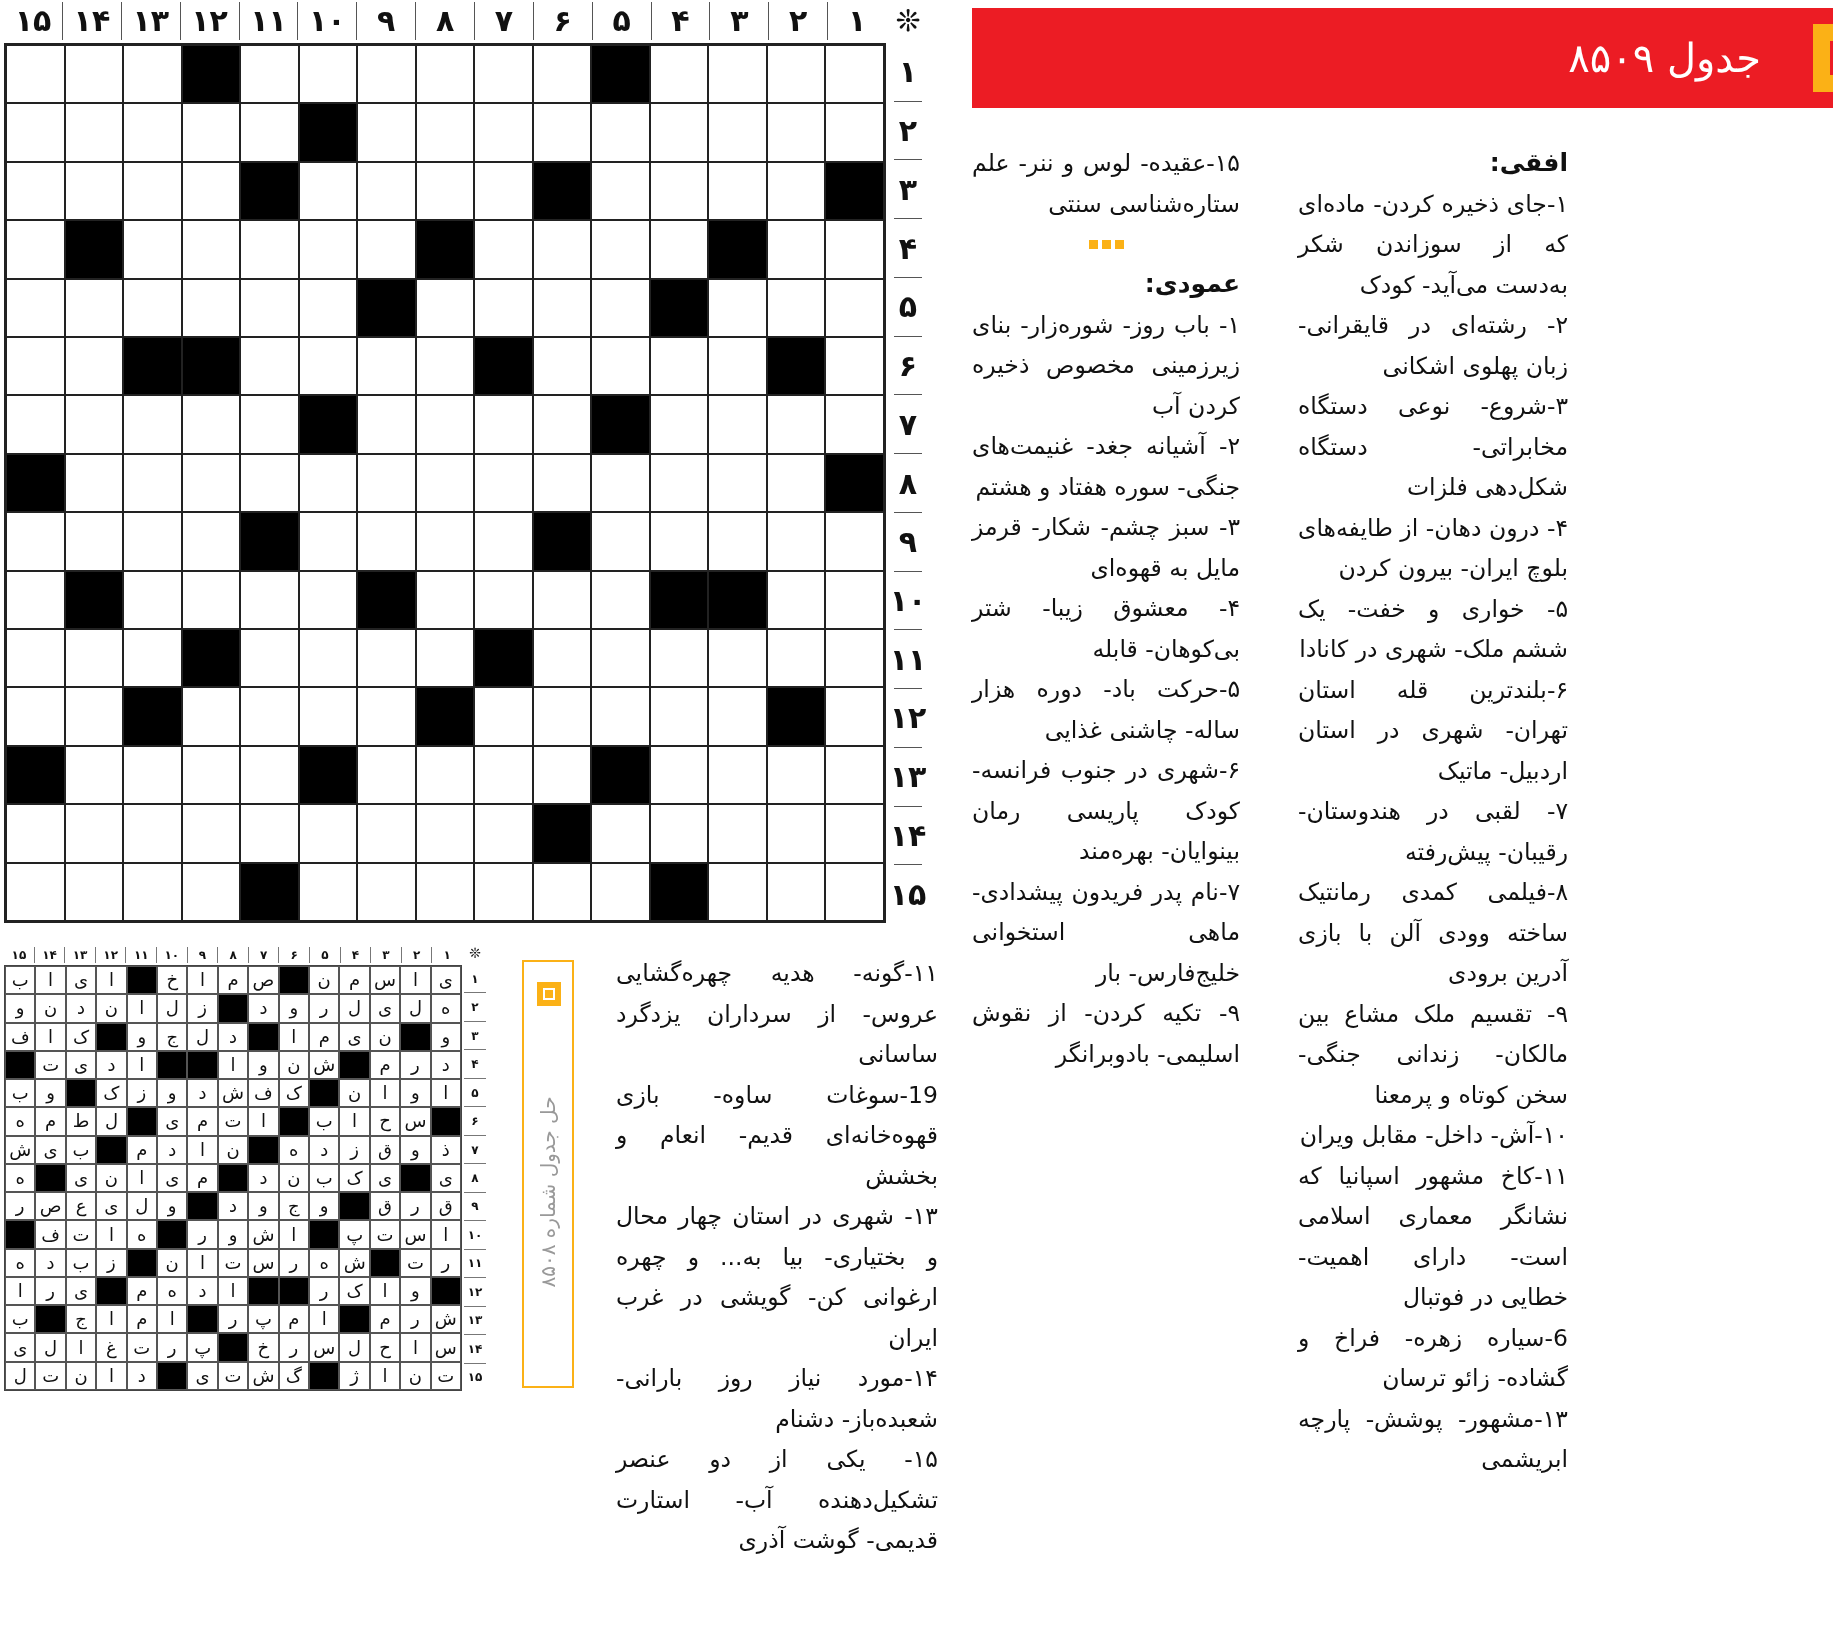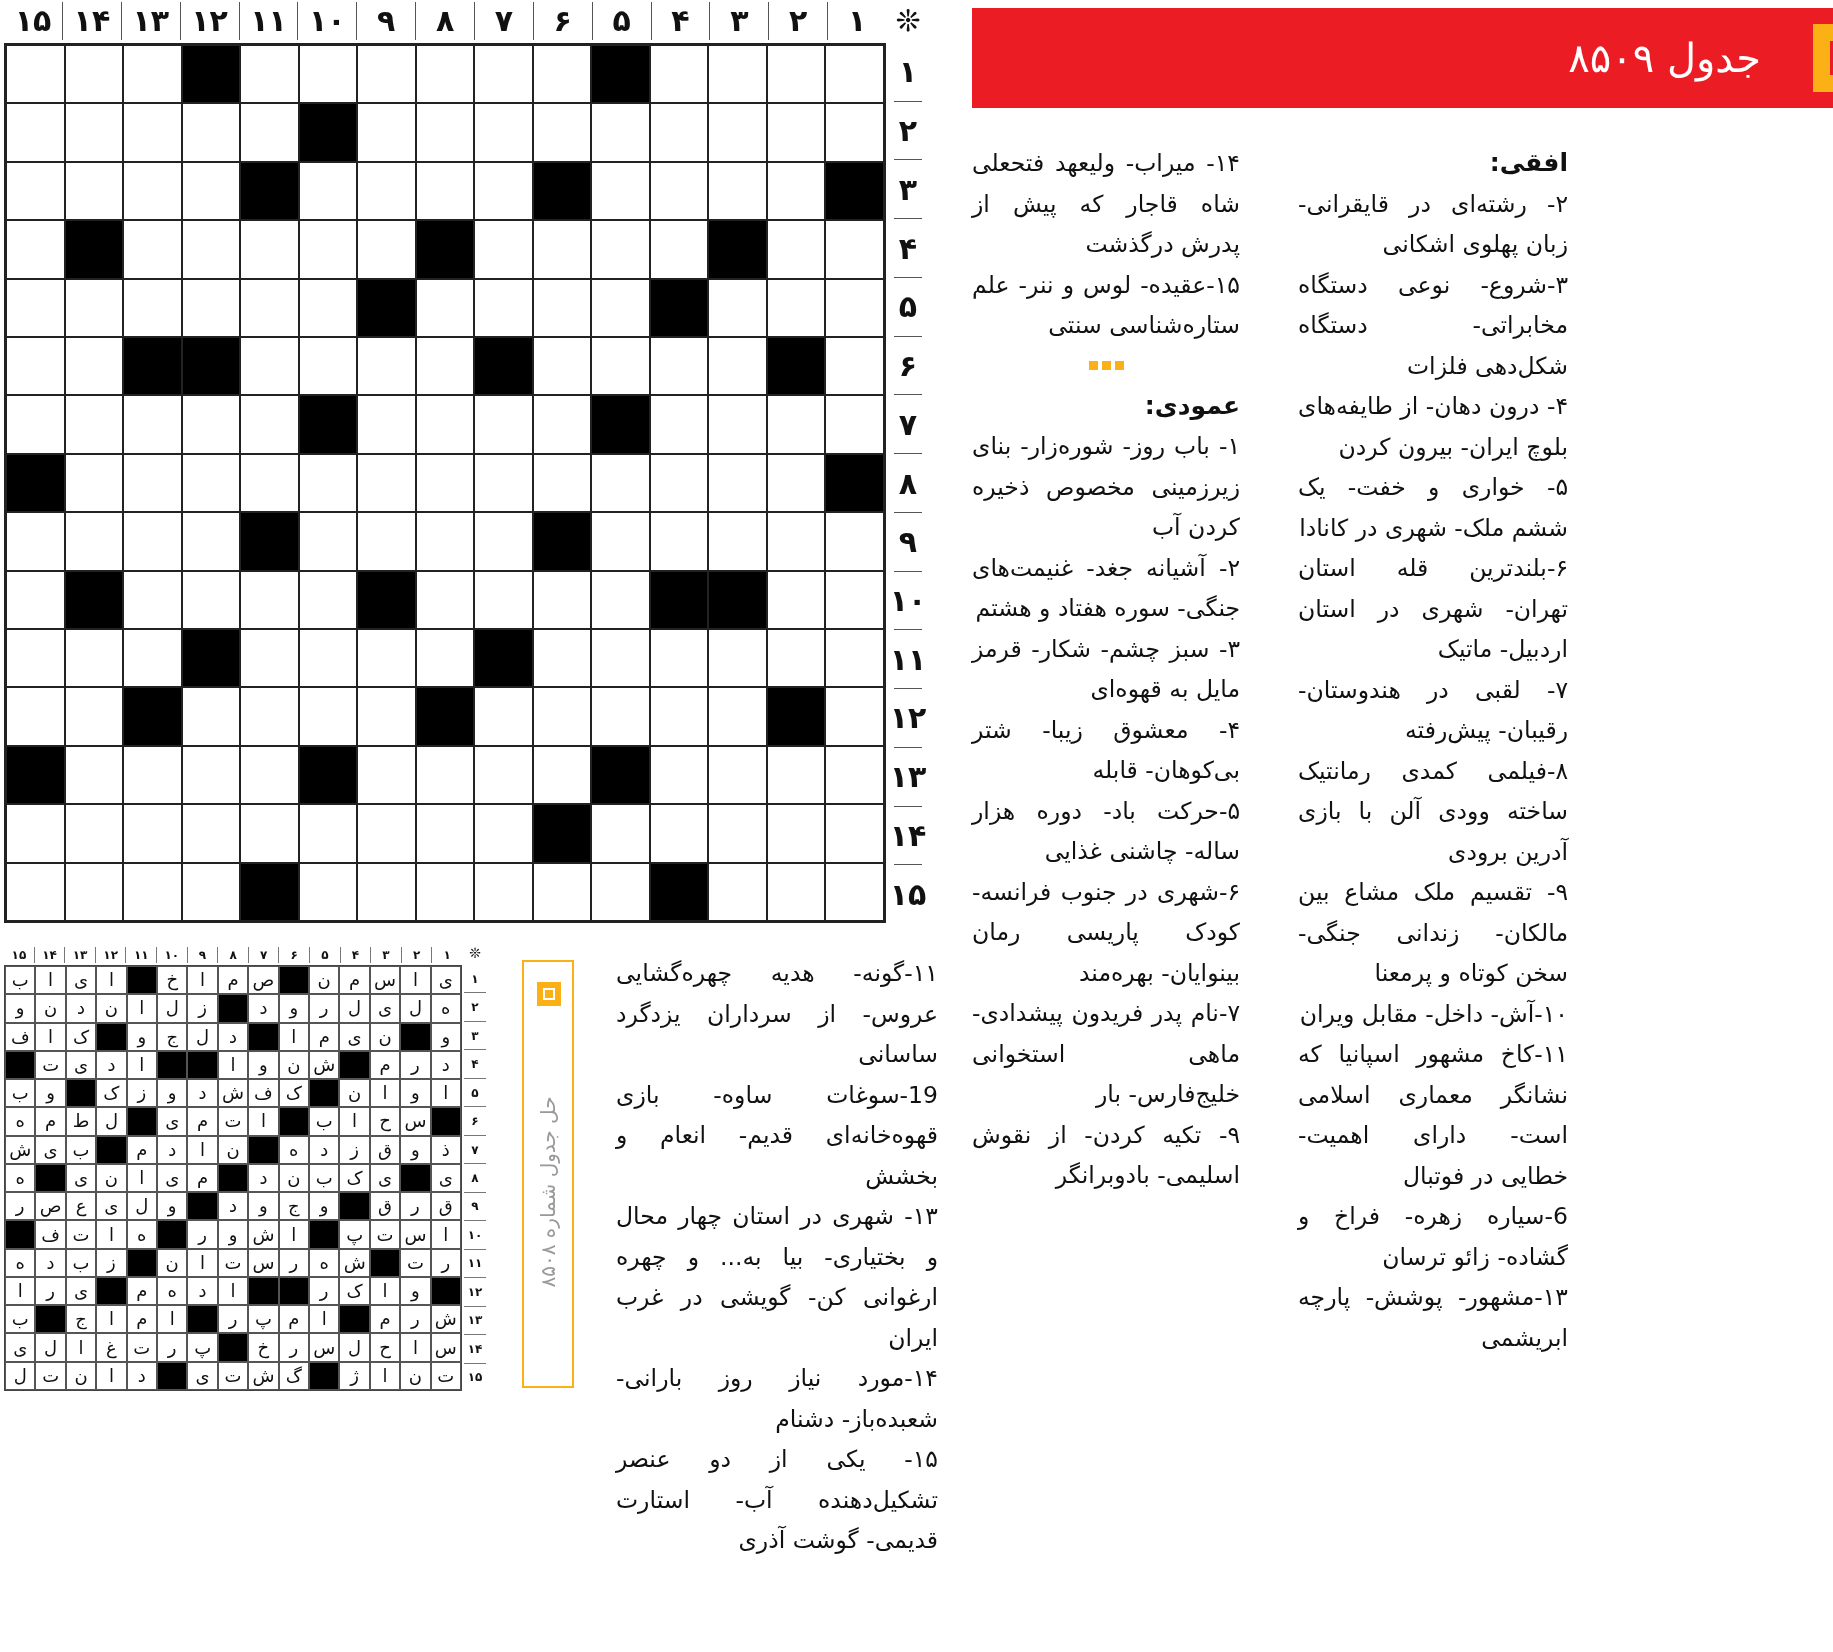--- a/index.html
+++ b/index.html
@@ -353,36 +353,36 @@
   <div id="banner-logo">
     <div class="inner">
         <div class="diag"></div>
       </div>
   </div>
   <div id="banner-title">جدول ۸۵۰۹</div>
 </div>
 
 <div id="clues-right" class="clues">
   <div class="head">افقی:</div>
+  <div class="clue">۱-جای ذخیره کردن- ماده‌ای که از سوزاندن شکر به‌دست می‌آید- کودک</div>
   <div class="clue">۲- رشته‌ای در قایقرانی- زبان پهلوی اشکانی</div>
   <div class="clue">۳-شروع- نوعی دستگاه مخابراتی- دستگاه شکل‌دهی فلزات</div>
   <div class="clue">۴- درون دهان- از طایفه‌های بلوچ ایران- بیرون کردن</div>
   <div class="clue">۵- خواری و خفت- یک ششم ملک- شهری در کانادا</div>
   <div class="clue">۶-بلندترین قله استان تهران- شهری در استان اردبیل- ماتیک</div>
   <div class="clue">۷- لقبی در هندوستان- رقیبان- پیش‌رفته</div>
   <div class="clue">۸-فیلمی کمدی رمانتیک ساخته وودی آلن با بازی آدرین برودی</div>
   <div class="clue">۹- تقسیم ملک مشاع بین مالکان- زندانی جنگی- سخن کوتاه و پرمعنا</div>
   <div class="clue">۱۰-آش- داخل- مقابل ویران</div>
   <div class="clue">۱۱-کاخ مشهور اسپانیا که نشانگر معماری اسلامی است- دارای اهمیت- خطایی در فوتبال</div>
   <div class="clue">6-سیاره زهره- فراخ و گشاده- زائو ترسان</div>
   <div class="clue">۱۳-مشهور- پوشش- پارچه ابریشمی</div>
 </div>
 
 <div id="clues-mid" class="clues">
-  <div class="clue">۱۴- میراب- ولیعهد فتحعلی شاه قاجار که پیش از پدرش درگذشت</div>
   <div class="clue">۱۵-عقیده- لوس و ننر- علم ستاره‌شناسی سنتی</div>
   <div class="divider-dots">
       <span></span>
       <span></span>
       <span></span>
     </div>
   <div class="head">عمودی:</div>
   <div class="clue">۱- باب روز- شوره‌زار- بنای زیرزمینی مخصوص ذخیره کردن آب</div>
   <div class="clue">۲- آشیانه جغد- غنیمت‌های جنگی- سوره هفتاد و هشتم</div>
   <div class="clue">۳- سبز چشم- شکار- قرمز مایل به قهوه‌ای</div>

